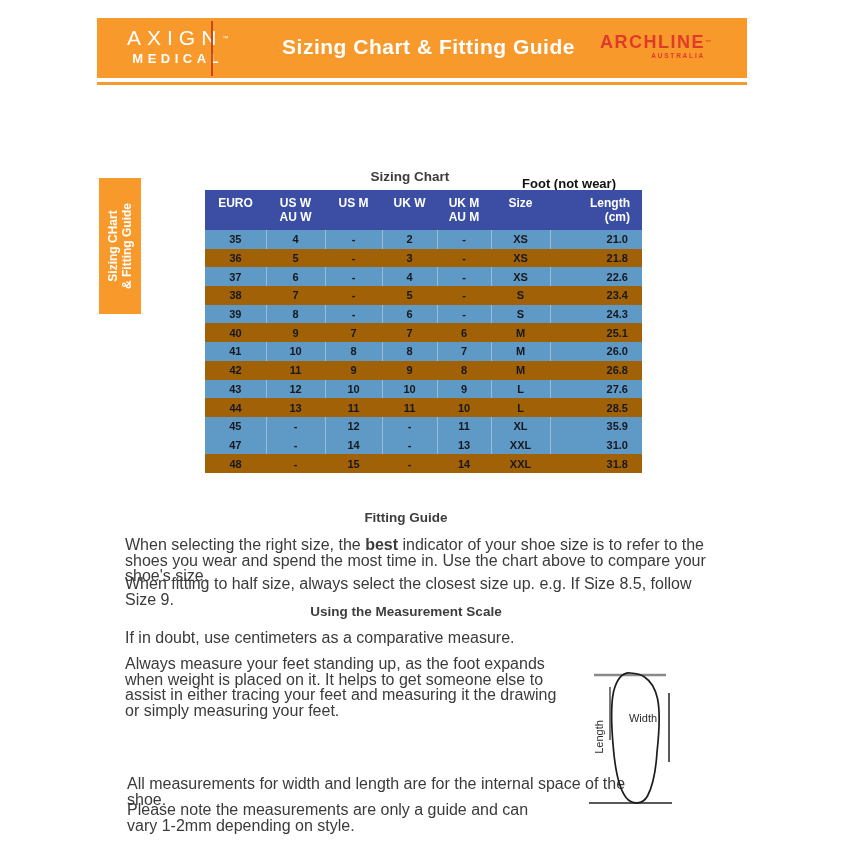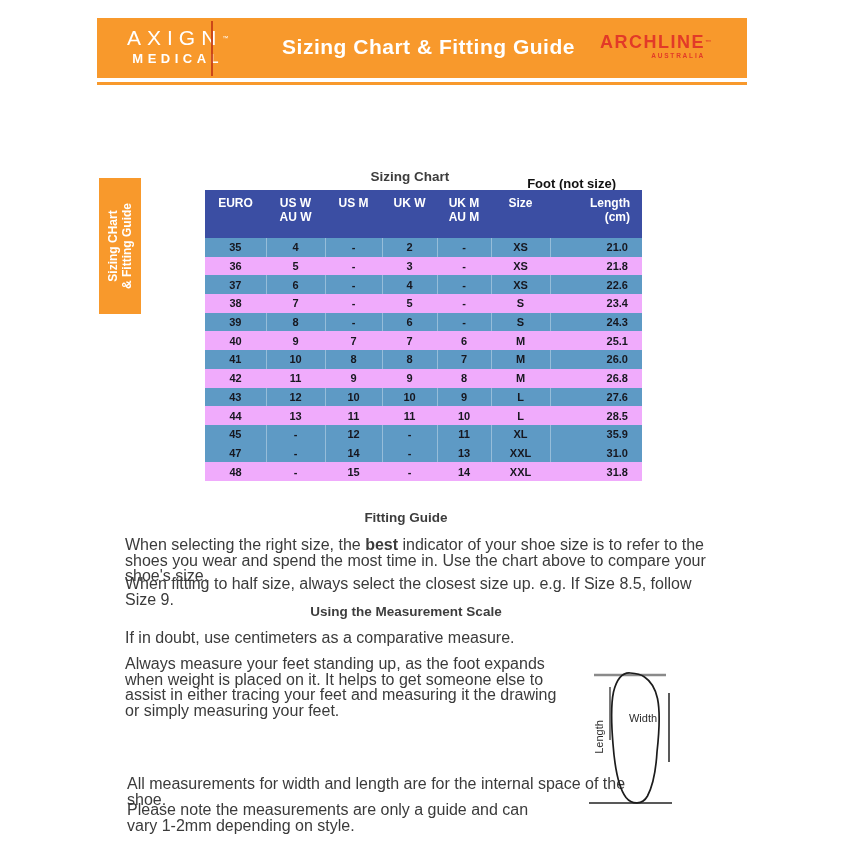--- a/index.html
+++ b/index.html
@@ -34,25 +34,25 @@
   
   .h-title{position:absolute;font-weight:bold;color:#3d3d3d;font-size:13.5px;text-align:center;}
   #sizing-chart-title{left:300px;top:169px;width:220px;}
   #foot-label{position:absolute;left:456px;top:176px;width:160px;text-align:right;
         font-weight:bold;color:#111;font-size:13px;}
   #fitting-guide-title{left:300px;top:510px;width:212px;}
   #measurement-title{left:280px;top:604px;width:252px;}
 
   
   .size-table{position:absolute;left:205px;top:190px;width:412px;border-collapse:collapse;table-layout:fixed;}
-  .size-table thead tr{background:#3B4EA3;height:48px;}
+  .size-table thead tr{background:#3B4EA3;height:40px;}
   .size-table th{color:#fff;font-size:12px;font-weight:bold;vertical-align:top;padding-top:6px;line-height:14px;}
   .size-table td{font-size:11px;font-weight:bold;color:#17171f;text-align:center;height:18.7px;padding:0;}
   .size-table tr.dark{background:#5E9AC5;}
-  .size-table tr.light{background:#f0abfc;}
+  .size-table tr.light{background:#a16207;}
   .size-table tr.dark td + td{border-left:1px solid rgba(255,255,255,0.35);}
   .col0{width:59px;} .col1{width:57px;} .col2{width:55px;margin-top:32px;} .col3{width:53px;}
   .col4{width:52px;text-align:center;} .col5{width:57px;} .col6{width:79px;}
   th.col6{text-align:right;padding-right:12px;}
   td.col6{text-align:right;padding-right:14px;padding-left:38px;}
 
   
   .para{position:absolute;font-size:16px;line-height:15.5px;color:#3b3b3b;}
   #p1{left:125px;top:537px;width:600px;}
   #p2{left:125px;top:576px;width:600px;}
@@ -87,21 +87,21 @@
   <div class="banner-underline"></div>
 
   <div class="side-tab">
     <div class="side-tab-inner">
       <div>Sizing CHart</div>
       <div>&amp; Fitting Guide</div>
     </div>
   </div>
 
   <div class="h-title" id="sizing-chart-title">Sizing Chart</div>
-  <div id="foot-label">Foot (not size)</div>
+  <div id="foot-label">Foot (not wear)</div>
 
   <table class="size-table">
     <thead>
       <tr>
           <th class="col0">
             <div>EURO</div>
           </th>
           <th class="col1">
             <div>US W</div>
             <div>AU W</div>

